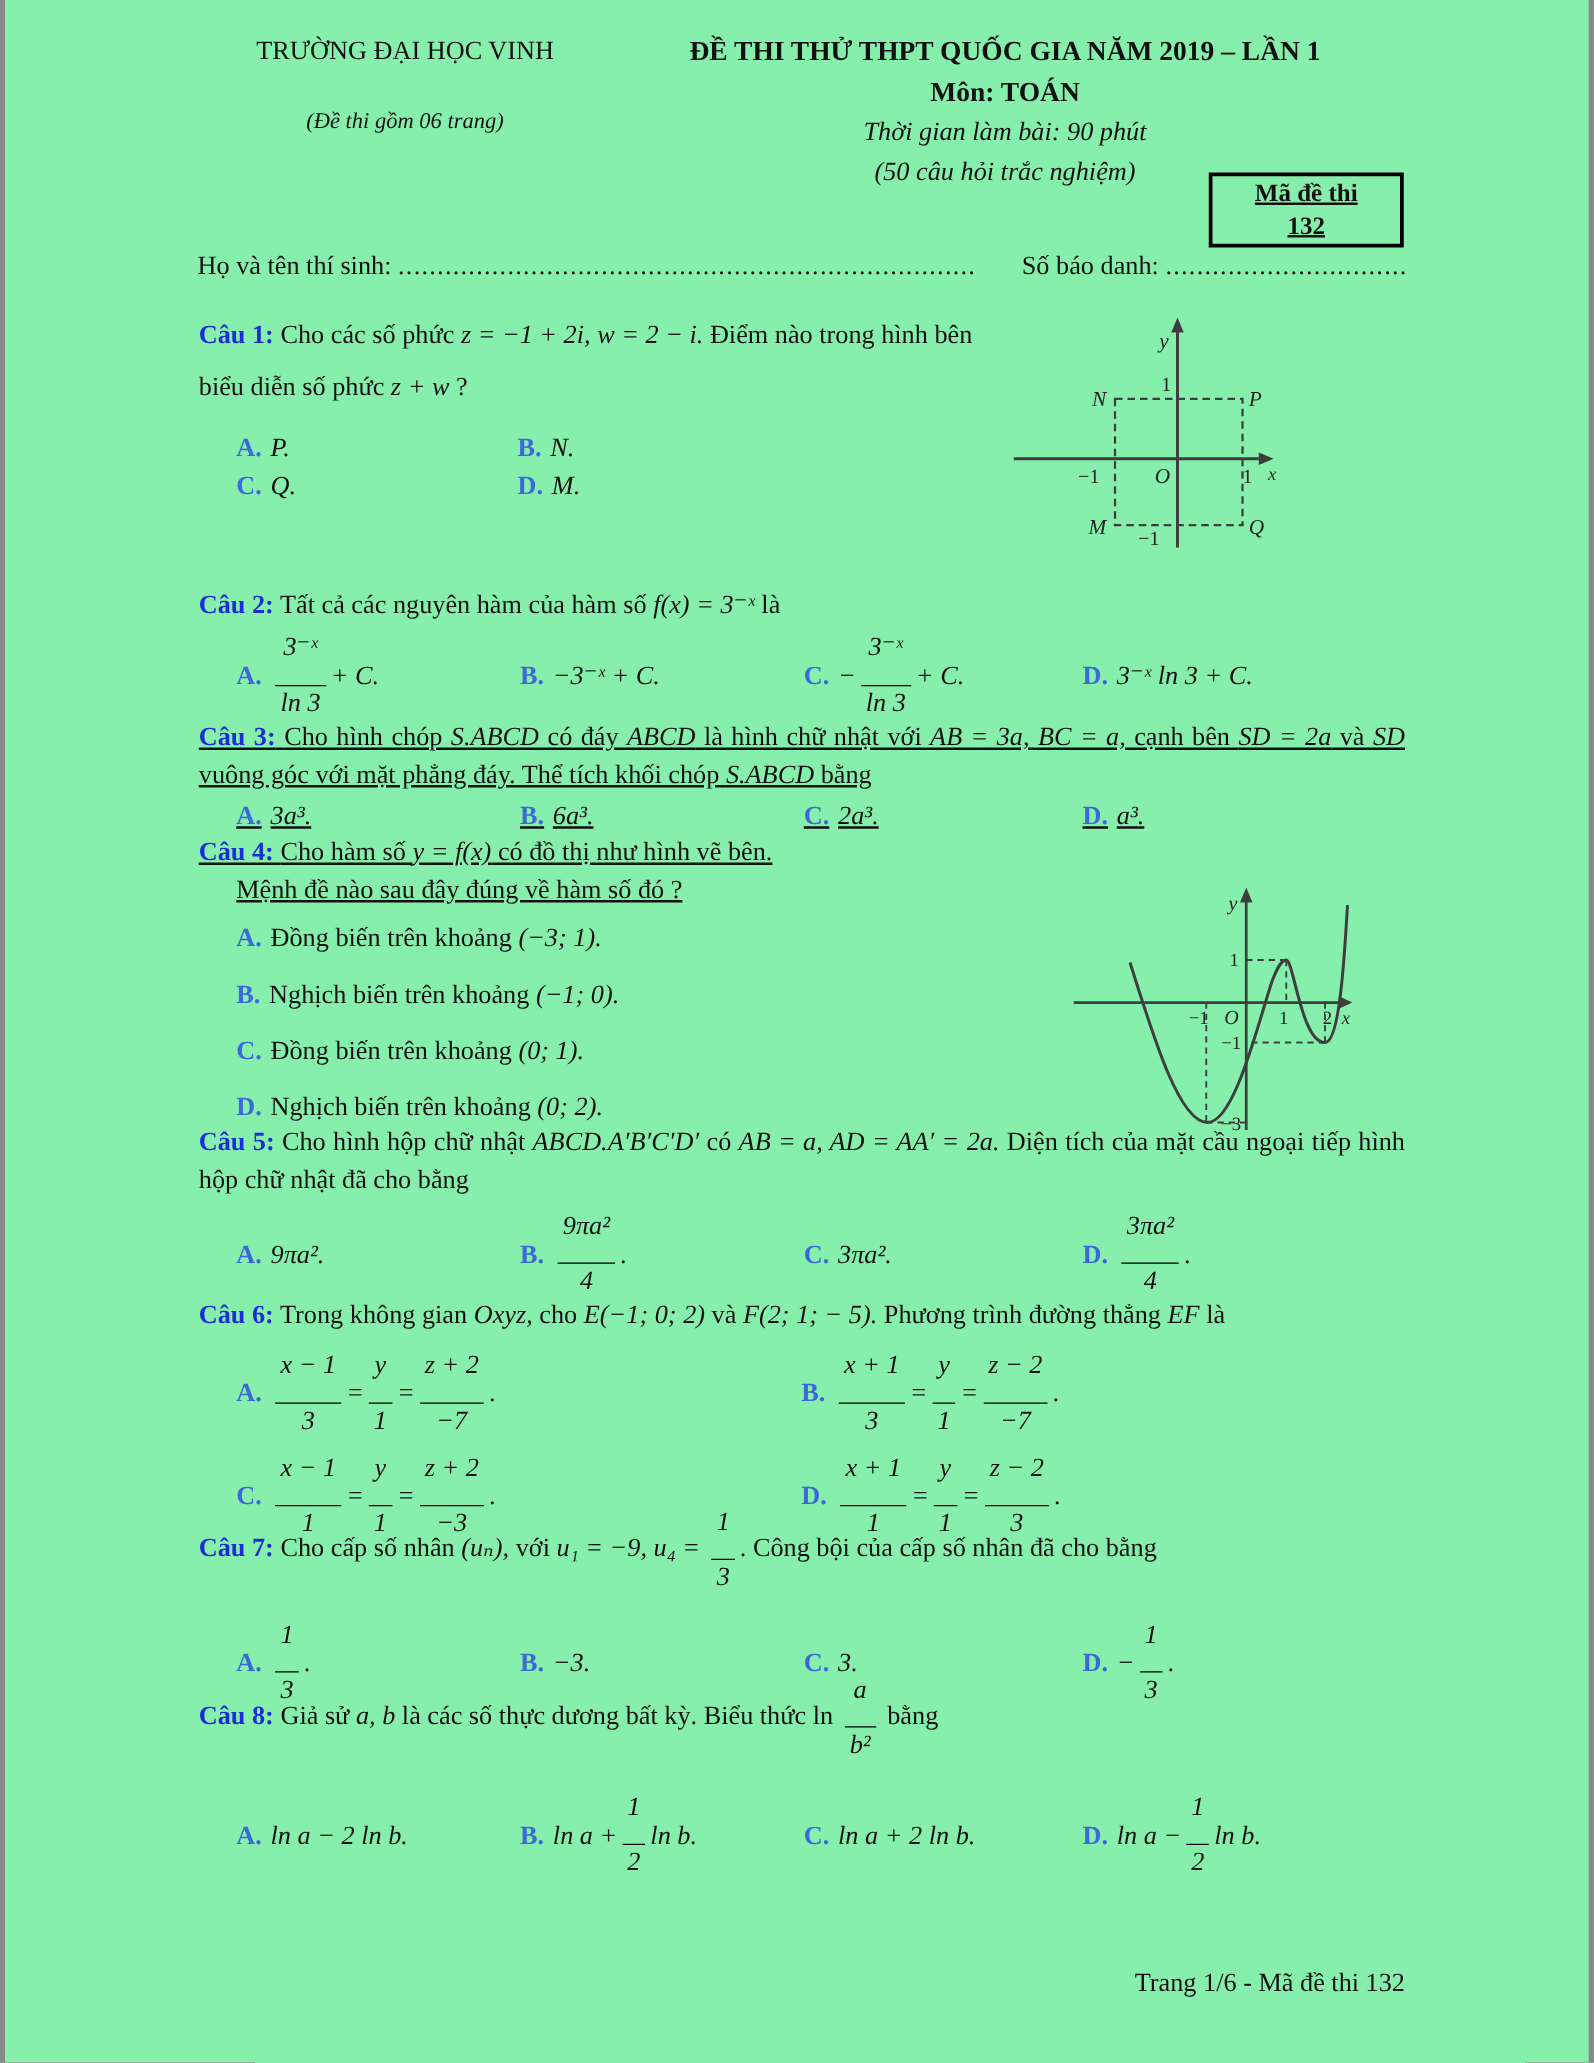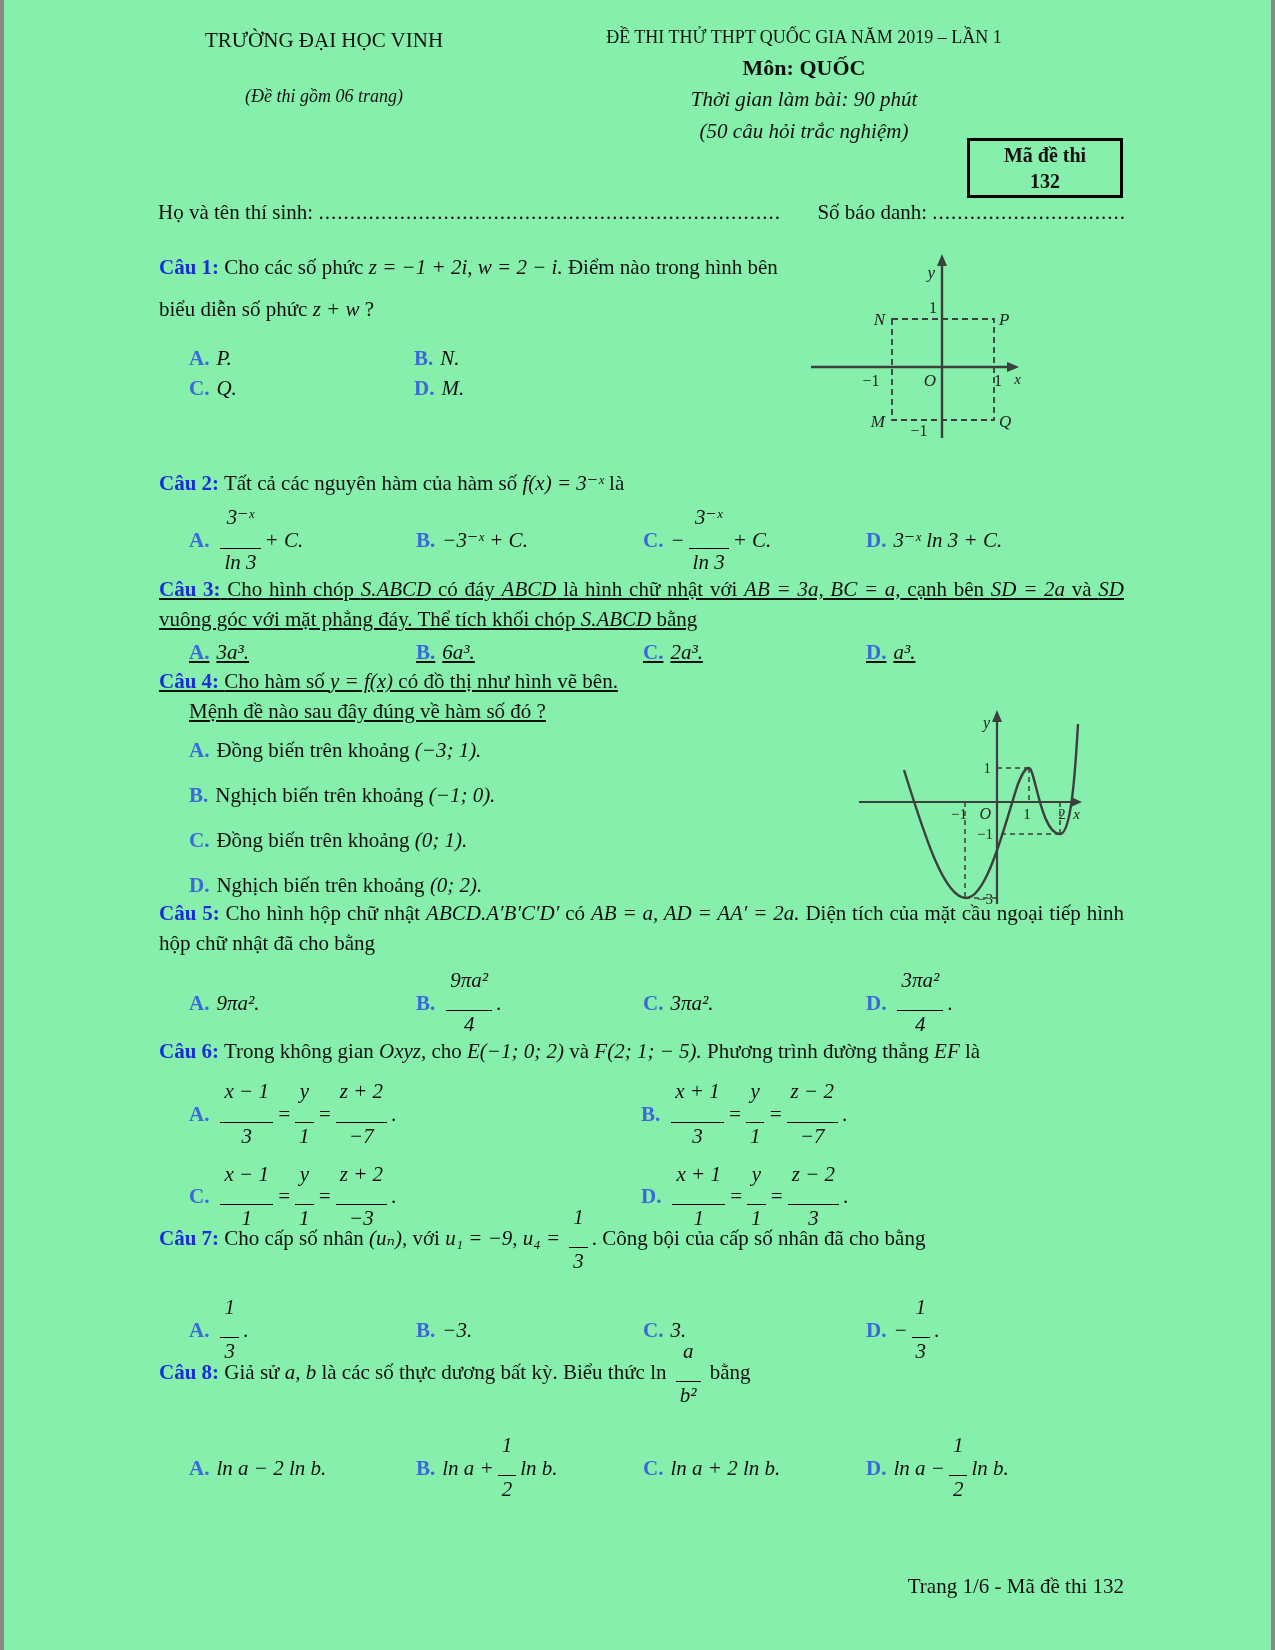--- a/index.html
+++ b/index.html
@@ -8,27 +8,27 @@
     font-family:"Liberation Serif","DejaVu Serif",serif;color:#111;font-size:21px;
     overflow:hidden;
   }
   .abs{position:absolute;}
   
   .hdr-left{left:150px;top:24px;width:340px;text-align:center;line-height:1.55;}
   .hdr-right{left:470px;top:24px;width:660px;text-align:center;line-height:1.5;}
   .school1{font-size:21px;}
   .school2{font-weight:bold;font-size:22px;display:inline-block;border-bottom:2.5px solid #000;padding:0 4px 3px;}
   .pagesnote{font-style:italic;margin-top:26px;font-size:18px;}
-  .examtitle{font-weight:normal;font-size:18px;}
+  .examtitle{font-weight:bold;font-size:22px;}
   .subject{font-weight:bold;font-size:22px;}
   .duration{font-weight:normal;font-style:italic;font-size:21px;}
   .fmtnote{font-style:italic;font-size:21px;}
   .codebox{left:963px;top:138px;width:150px;height:54px;border:3px solid #000;
     display:flex;flex-direction:column;align-items:center;justify-content:center;
-    font-weight:bold;font-size:20px;line-height:1.3;}
+    font-weight:bold;font-size:20px;line-height:1.3;text-decoration:underline;}
   .namerow{left:154px;top:200px;width:965px;white-space:nowrap;font-size:21px;}
   .dots{letter-spacing:1px;}
   .gap30{display:inline-block;width:26px;}
   
   .q{left:155px;width:965px;}
   .ql{color:#1b2ed6;font-weight:bold;}
   .ol{color:#3c68d9;font-weight:bold;margin-right:7px;}
   .mi{font-style:italic;}
   .body{line-height:1.45;}
   .just{text-align:justify;}
@@ -49,21 +49,21 @@
 <body>
 
 <div class="page">
 
   <div class="abs hdr-left">
     <div class="school1">TRƯỜNG ĐẠI HỌC VINH</div>
     <div class="pagesnote">(Đề thi gồm 06 trang)</div>
   </div>
   <div class="abs hdr-right">
     <div class="examtitle">ĐỀ THI THỬ THPT QUỐC GIA NĂM 2019 – LẦN 1</div>
-    <div class="subject">Môn: QUỐC</div>
+    <div class="subject">Môn: TOÁN</div>
     <div class="duration">Thời gian làm bài: 90 phút</div>
     <div class="fmtnote">(50 câu hỏi trắc nghiệm)</div>
   </div>
   <div class="abs codebox">
     <div>Mã đề thi</div>
     <div>132</div>
   </div>
   <div class="abs namerow">
     <span>Họ và tên thí sinh:</span>
     <span class="dots">..........................................................................</span>

